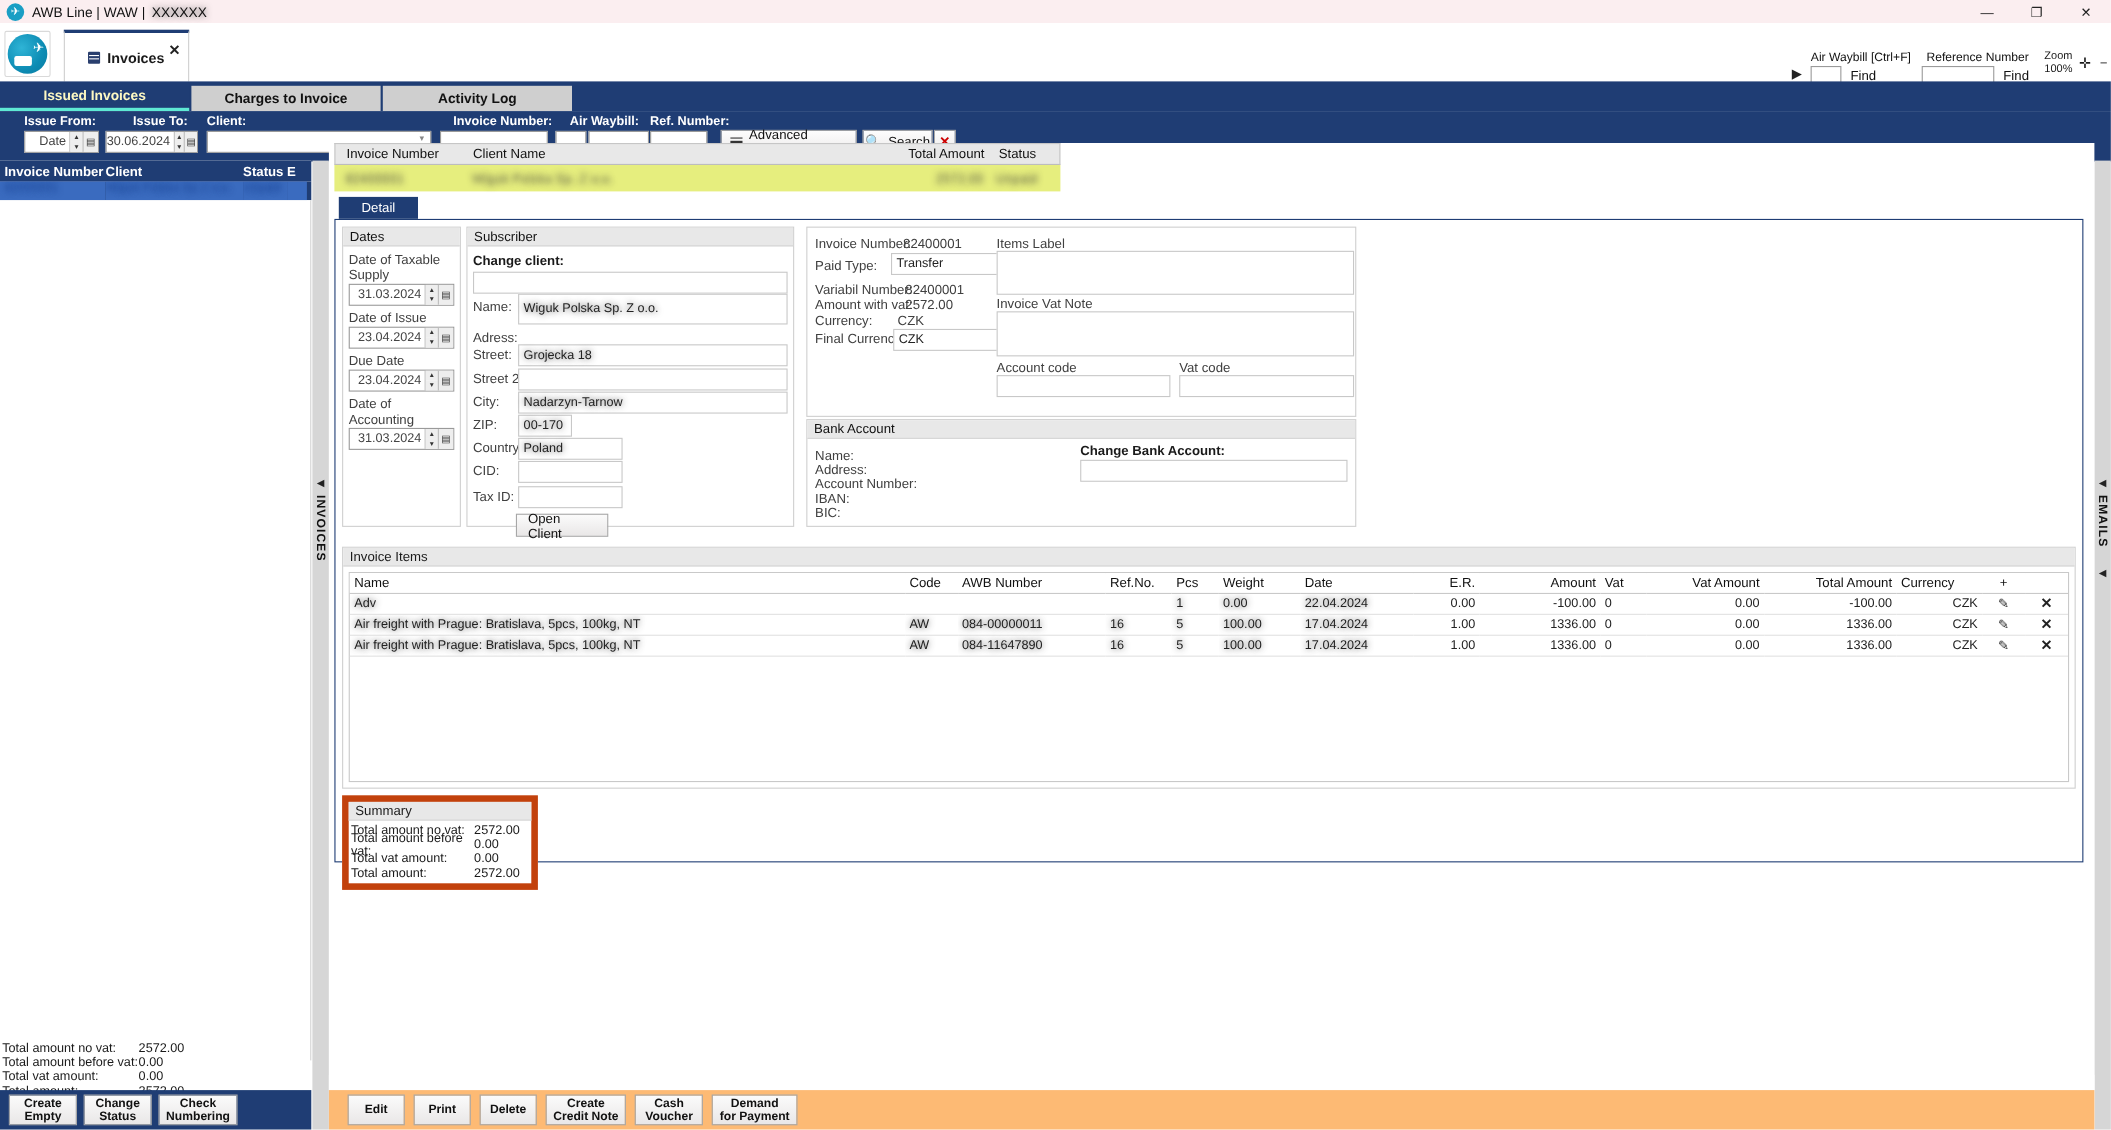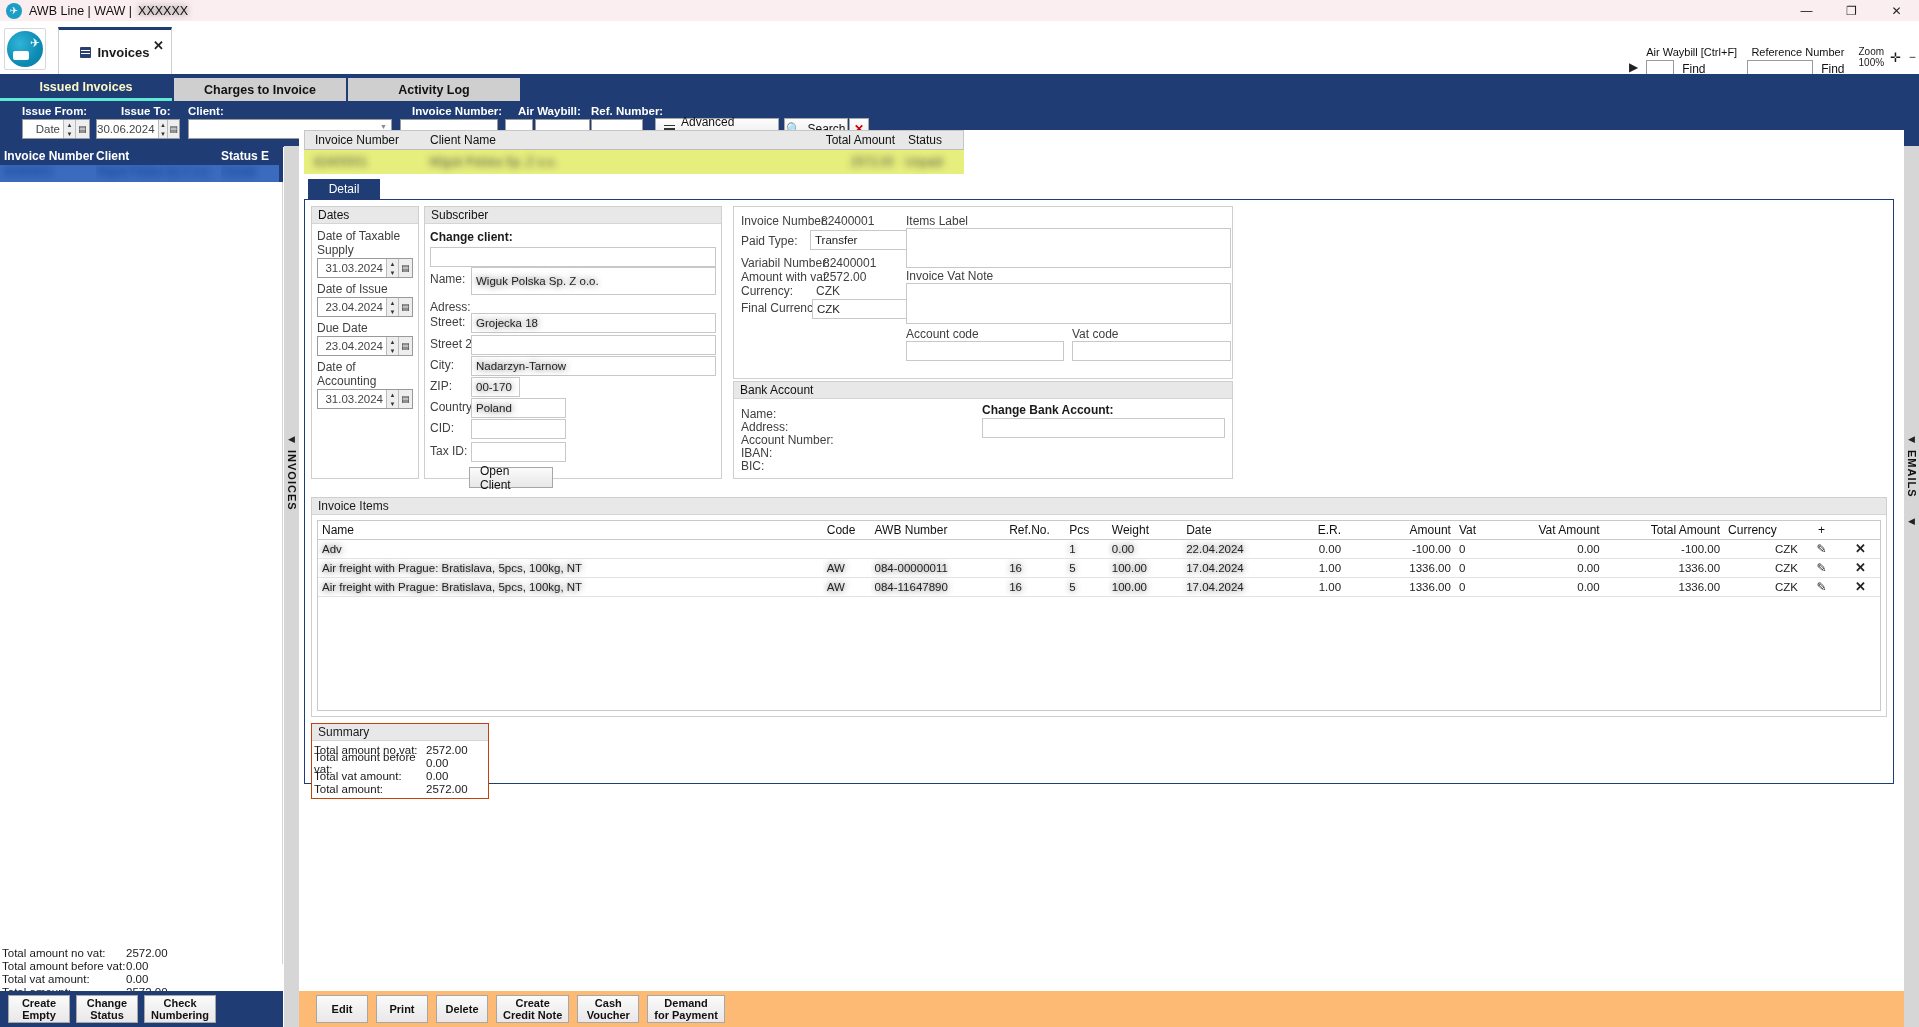--- a/index.html
+++ b/index.html
@@ -196,21 +196,21 @@
     background:#fff;border-bottom:1px solid #c9c9c9;height:18px;font-weight:normal;
     font-size:12px;color:#111;padding:0 4px;
   }
   table.items td{height:19px;border-bottom:1px solid #e2e2e2;padding:0 4px;color:#222;white-space:nowrap;overflow:hidden;}
   .tR{text-align:right;} .tC{text-align:center;} .tL{text-align:left;}
   .pencil{color:#c8a000;font-size:12px;}
   .delx{color:#d40000;font-size:13px;font-weight:bold;}
   .plus{color:#1a9e1a;font-size:15px;font-weight:bold;}
 
   
-  #summary{position:absolute;left:6px;top:523px;width:178px;border:1px solid #c2410c;background:#fff;}
+  #summary{position:absolute;left:6px;top:523px;width:178px;border:6px solid #c2410c;background:#fff;}
   #summary .gtitle{height:17px;background:#e8e8e8;border-bottom:1px solid #d5d5d5;font-size:12px;display:flex;align-items:center;padding-left:6px;}
   #summary .srow{display:flex;height:13px;align-items:center;font-size:11.5px;padding-left:2px;}
   #summary .sl{width:112px;}
 
   #bottombar{
     position:absolute;left:299px;right:15px;bottom:0;height:36px;background:#fdba74;
     display:flex;align-items:center;gap:8px;padding-left:17px;
   }
   #statusstrip{position:absolute;left:299px;right:15px;bottom:36px;height:14px;background:#fff;}
 </style>

